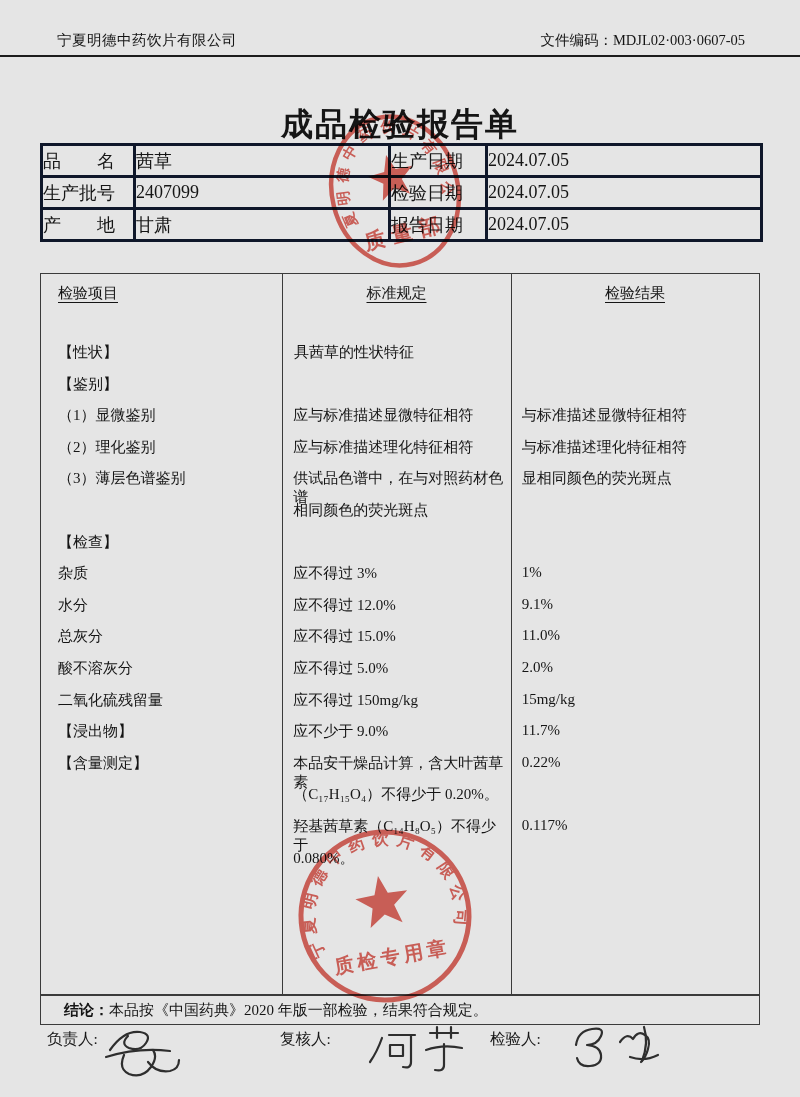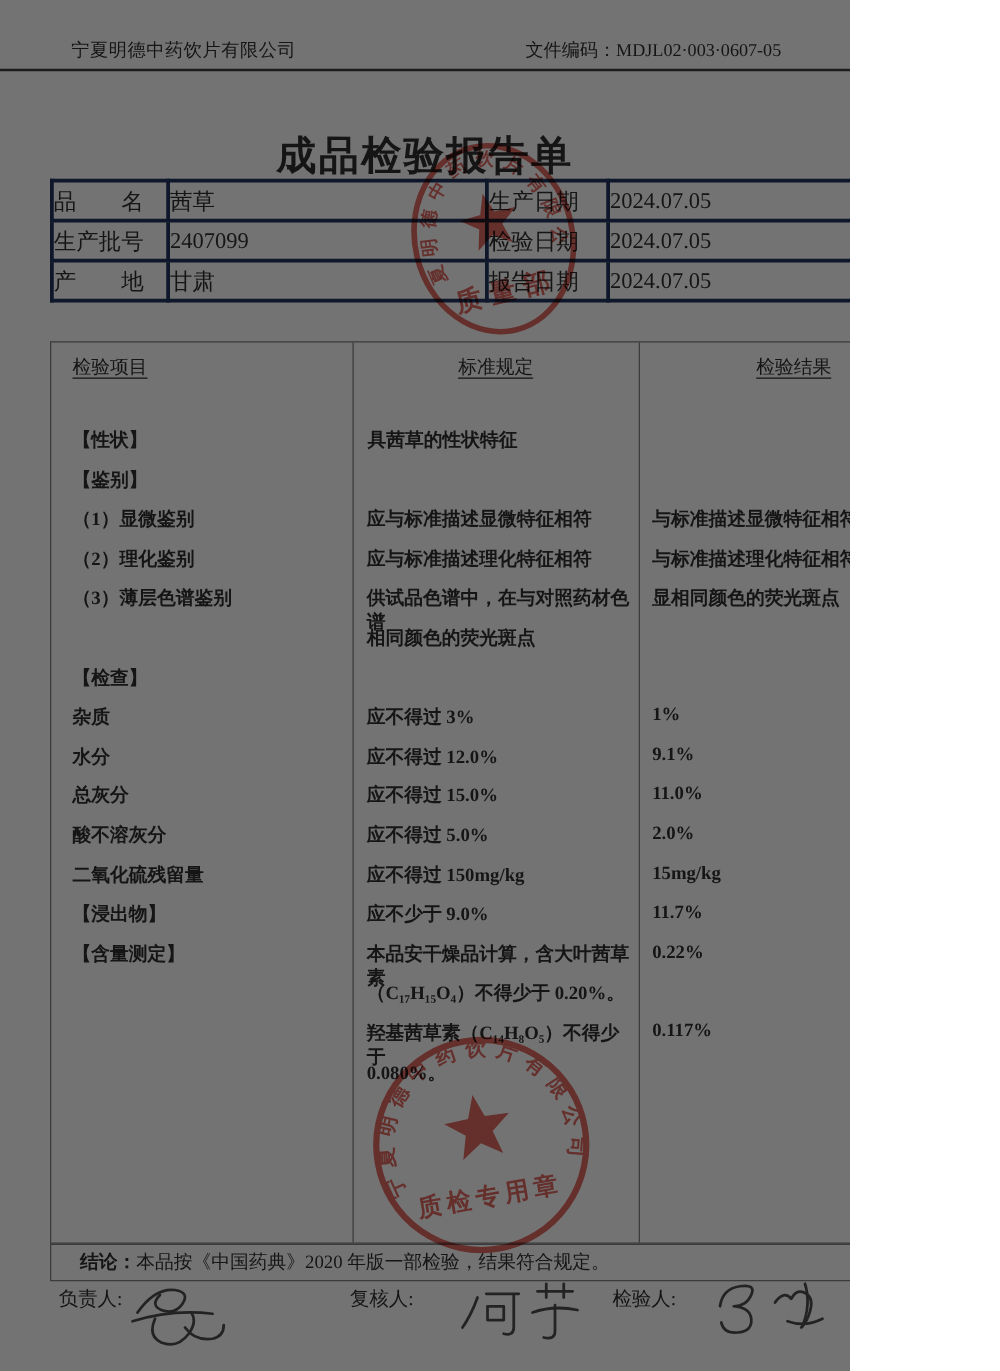--- a/index.html
+++ b/index.html
@@ -2,21 +2,21 @@
 <html><head>
 <meta charset="utf-8">
 <style>
   * { box-sizing: border-box; margin: 0; padding: 0; }
   html,body { background:#ffffff; }
   body {
     width:800px; height:1097px;
     font-family:"Liberation Serif","DejaVu Serif",serif;
     color:#151515;
   }
-  .page { position:relative; width:680px; height:1097px; background:#737373; overflow:hidden; }
+  .page { position:relative; width:800px; height:1097px; background:#e5e5e5; overflow:hidden; }
 
   
   .hdr-left  { position:absolute; left:57px;  top:31px; font-size:14.5px; letter-spacing:0.5px; }
   .hdr-right { position:absolute; right:55px; top:31px; font-size:14.5px; }
   .hdr-rule  { position:absolute; left:0; top:55px; width:800px; height:2px; background:#1c1c1c; }
 
   
   .doc-title { position:absolute; left:0; top:103px; width:100%; text-align:center;
                font-size:32px; font-weight:bold; letter-spacing:2px; }
 
@@ -33,21 +33,21 @@
   
   .results { position:absolute; left:40px; top:273px; width:720px; height:722px;
              border:1px solid #3b3b3b; }
   .rt-v { position:absolute; top:0; bottom:0; width:1px; background:#3b3b3b; }
   .rt-v1 { left:241px; } .rt-v2 { left:470px; }
   .rt-header { position:absolute; top:10px; left:0; width:100%; font-size:15px; }
   .rt-header span { text-decoration:underline; text-underline-offset:4px; }
   .rt-h1 { position:absolute; left:17px; }
   .rt-h2 { position:absolute; left:241px; width:229px; text-align:center; }
   .rt-h3 { position:absolute; left:454px; width:250px; text-align:center;margin-left:15px; }
-  .rt-lines { position:absolute; top:69px; left:0; width:100%;font-weight:bold; }
+  .rt-lines { position:absolute; top:69px; left:0; width:100%; }
   .rt-line { display:flex; height:31.6px; font-size:15px; align-items:flex-start; }
   .rt-line .c1 { width:241px; padding-left:17px; }
   .rt-line .c2 { width:229px; padding-left:12px; }
   .rt-line .c3 { width:250px; padding-left:12px; }
 
   
   .conclusion { position:absolute; left:40px; top:995px; width:720px; height:30px;
                 border:1px solid #3b3b3b; font-size:15px; line-height:28px; padding-left:23px; }
   .conclusion .c-label { font-weight:bold; }
 

